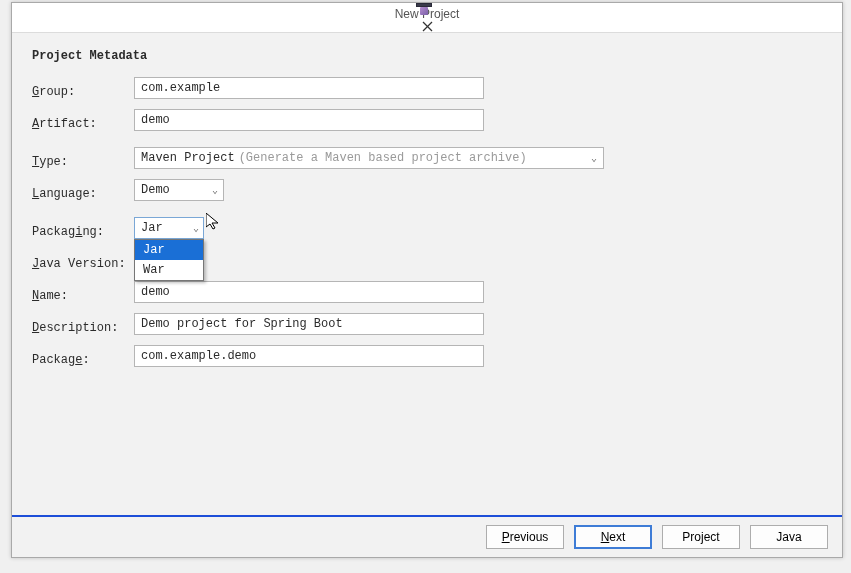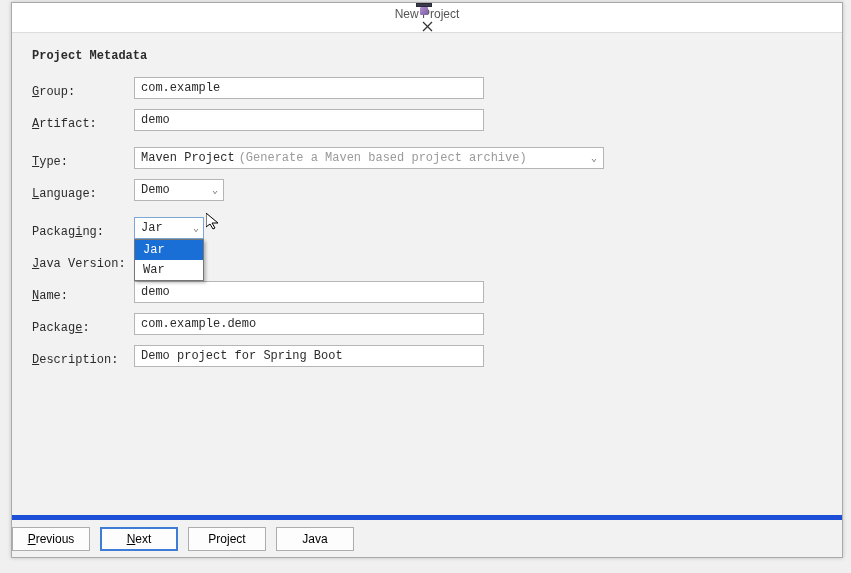--- a/index.html
+++ b/index.html
@@ -174,23 +174,24 @@
     top: 210px;
     z-index: 20;
     pointer-events: none;
   }
   .button-bar {
     position: absolute;
     bottom: 0;
     left: 0;
     right: 0;
     height: 42px;
-    border-top: 5px solid #1d4ed8;
-    display: flex;
-    align-items: center;
+    border-top: 2px solid #1d4ed8;
+    display: flex;
+    align-items: center;
+    justify-content: flex-end;
     padding-right: 14px;
     gap: 10px;
     background: #f2f2f2;
   }
   .btn {
     min-width: 78px;
     height: 24px;
     border: 1px solid #adadad;
     background: #fdfdfd;
     display: flex;
@@ -269,27 +270,27 @@
       <div class="form-label"><span class="mn">J</span>ava Version:</div>
     </div>
 
 
     <div class="form-row">
       <div class="form-label"><span class="mn">N</span>ame:</div>
       <input class="text-input" value="demo" style="">
     </div>
 
     <div class="form-row">
+      <div class="form-label"><span class="mn">D</span>escription:</div>
+      <input class="text-input" value="Demo project for Spring Boot" style="">
+    </div>
+
+    <div class="form-row">
       <div class="form-label">Packag<span class="mn">e</span>:</div>
       <input class="text-input" value="com.example.demo" style="">
-    </div>
-
-    <div class="form-row">
-      <div class="form-label"><span class="mn">D</span>escription:</div>
-      <input class="text-input" value="Demo project for Spring Boot" style="">
     </div>
 
   </div>
 
   <svg class="cursor-arrow" width="18" height="18">
     <polygon points="0,0 0,14 4,11 7,16 9,15 6,10 12,10" fill="#fff" stroke="#000" stroke-width="1"></polygon>
   </svg>
 
   <div class="button-bar">
     <div class="btn">

